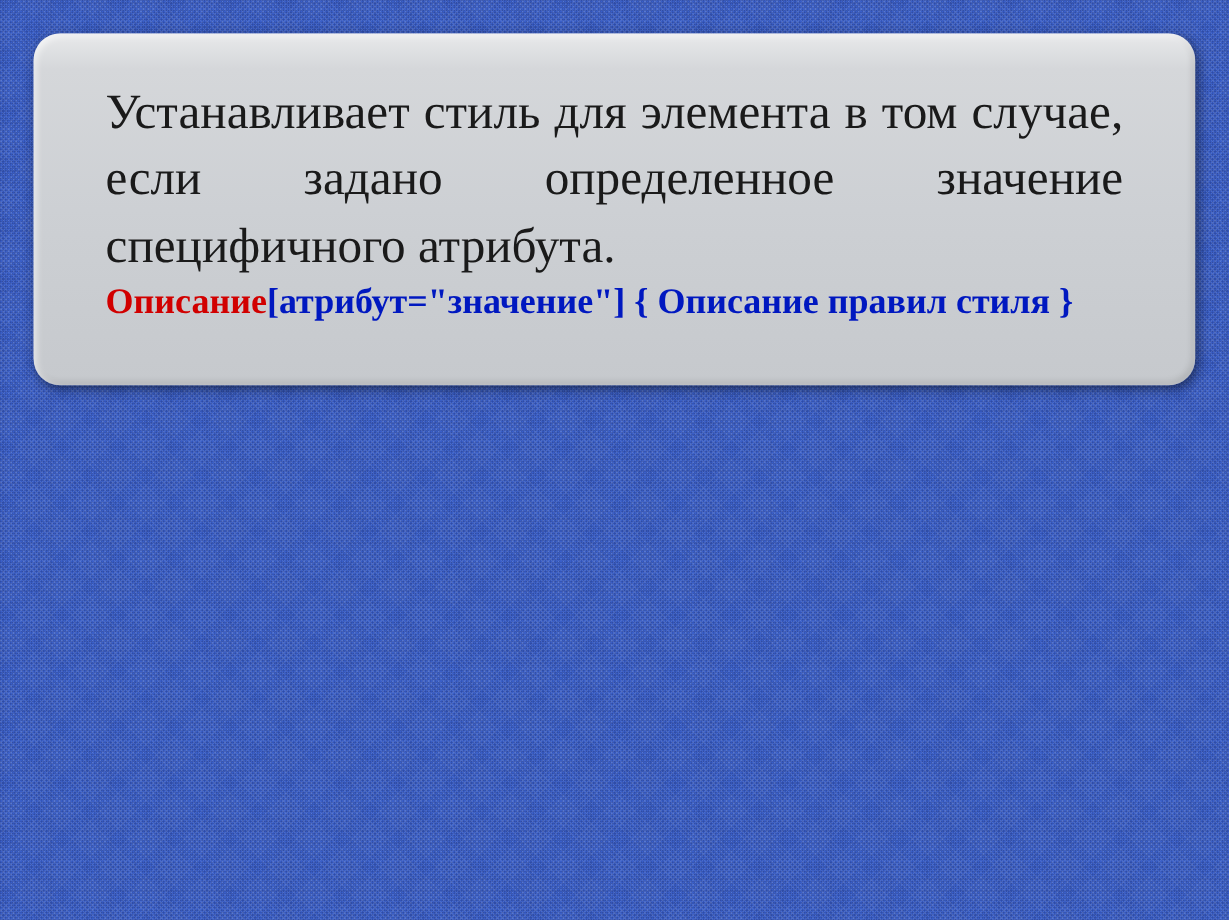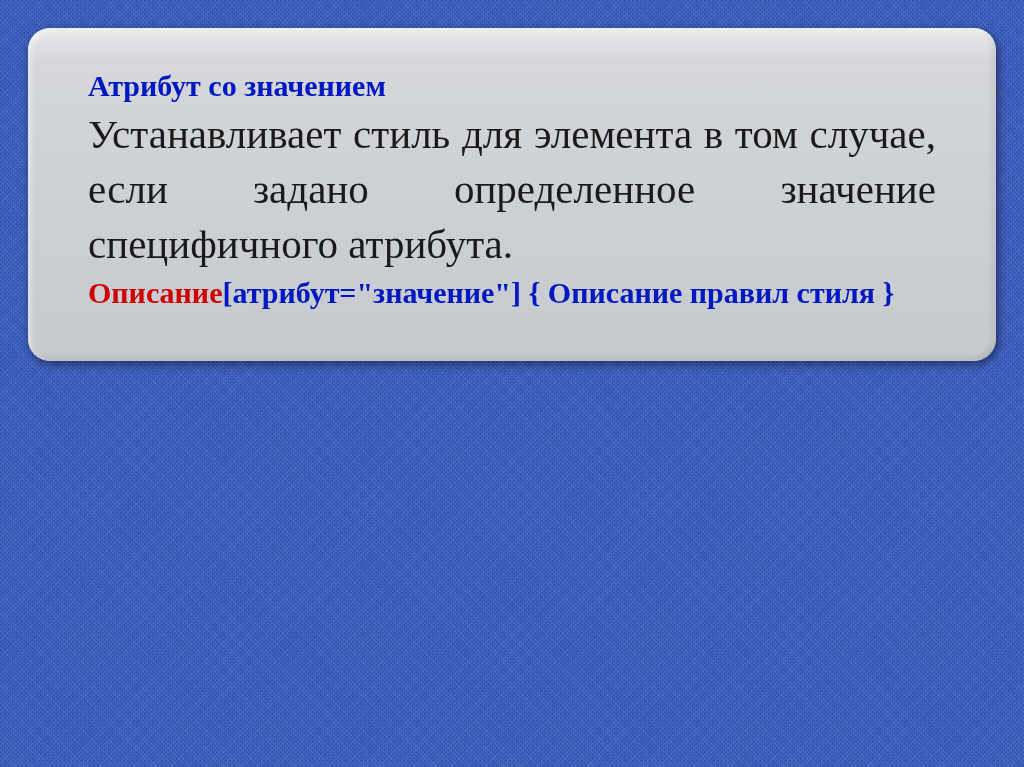--- a/index.html
+++ b/index.html
@@ -54,18 +54,17 @@
       color: #d10000;
     }
     .rest-syntax {
       color: #0018c0;
     }
   </style>
 </head>
 <body>
 
 <div class="card">
-  <div class="heading">Атрибут со значением</div>
   <div class="body-text">Устанавливает стиль для элемента в том случае, если задано определенное значение специфичного атрибута.</div>
   <div class="syntax-line">
     <span class="selector">Описание</span><span class="rest-syntax">[атрибут="значение"] { Описание правил стиля }</span>
   </div>
 </div>
 
 </body></html>

